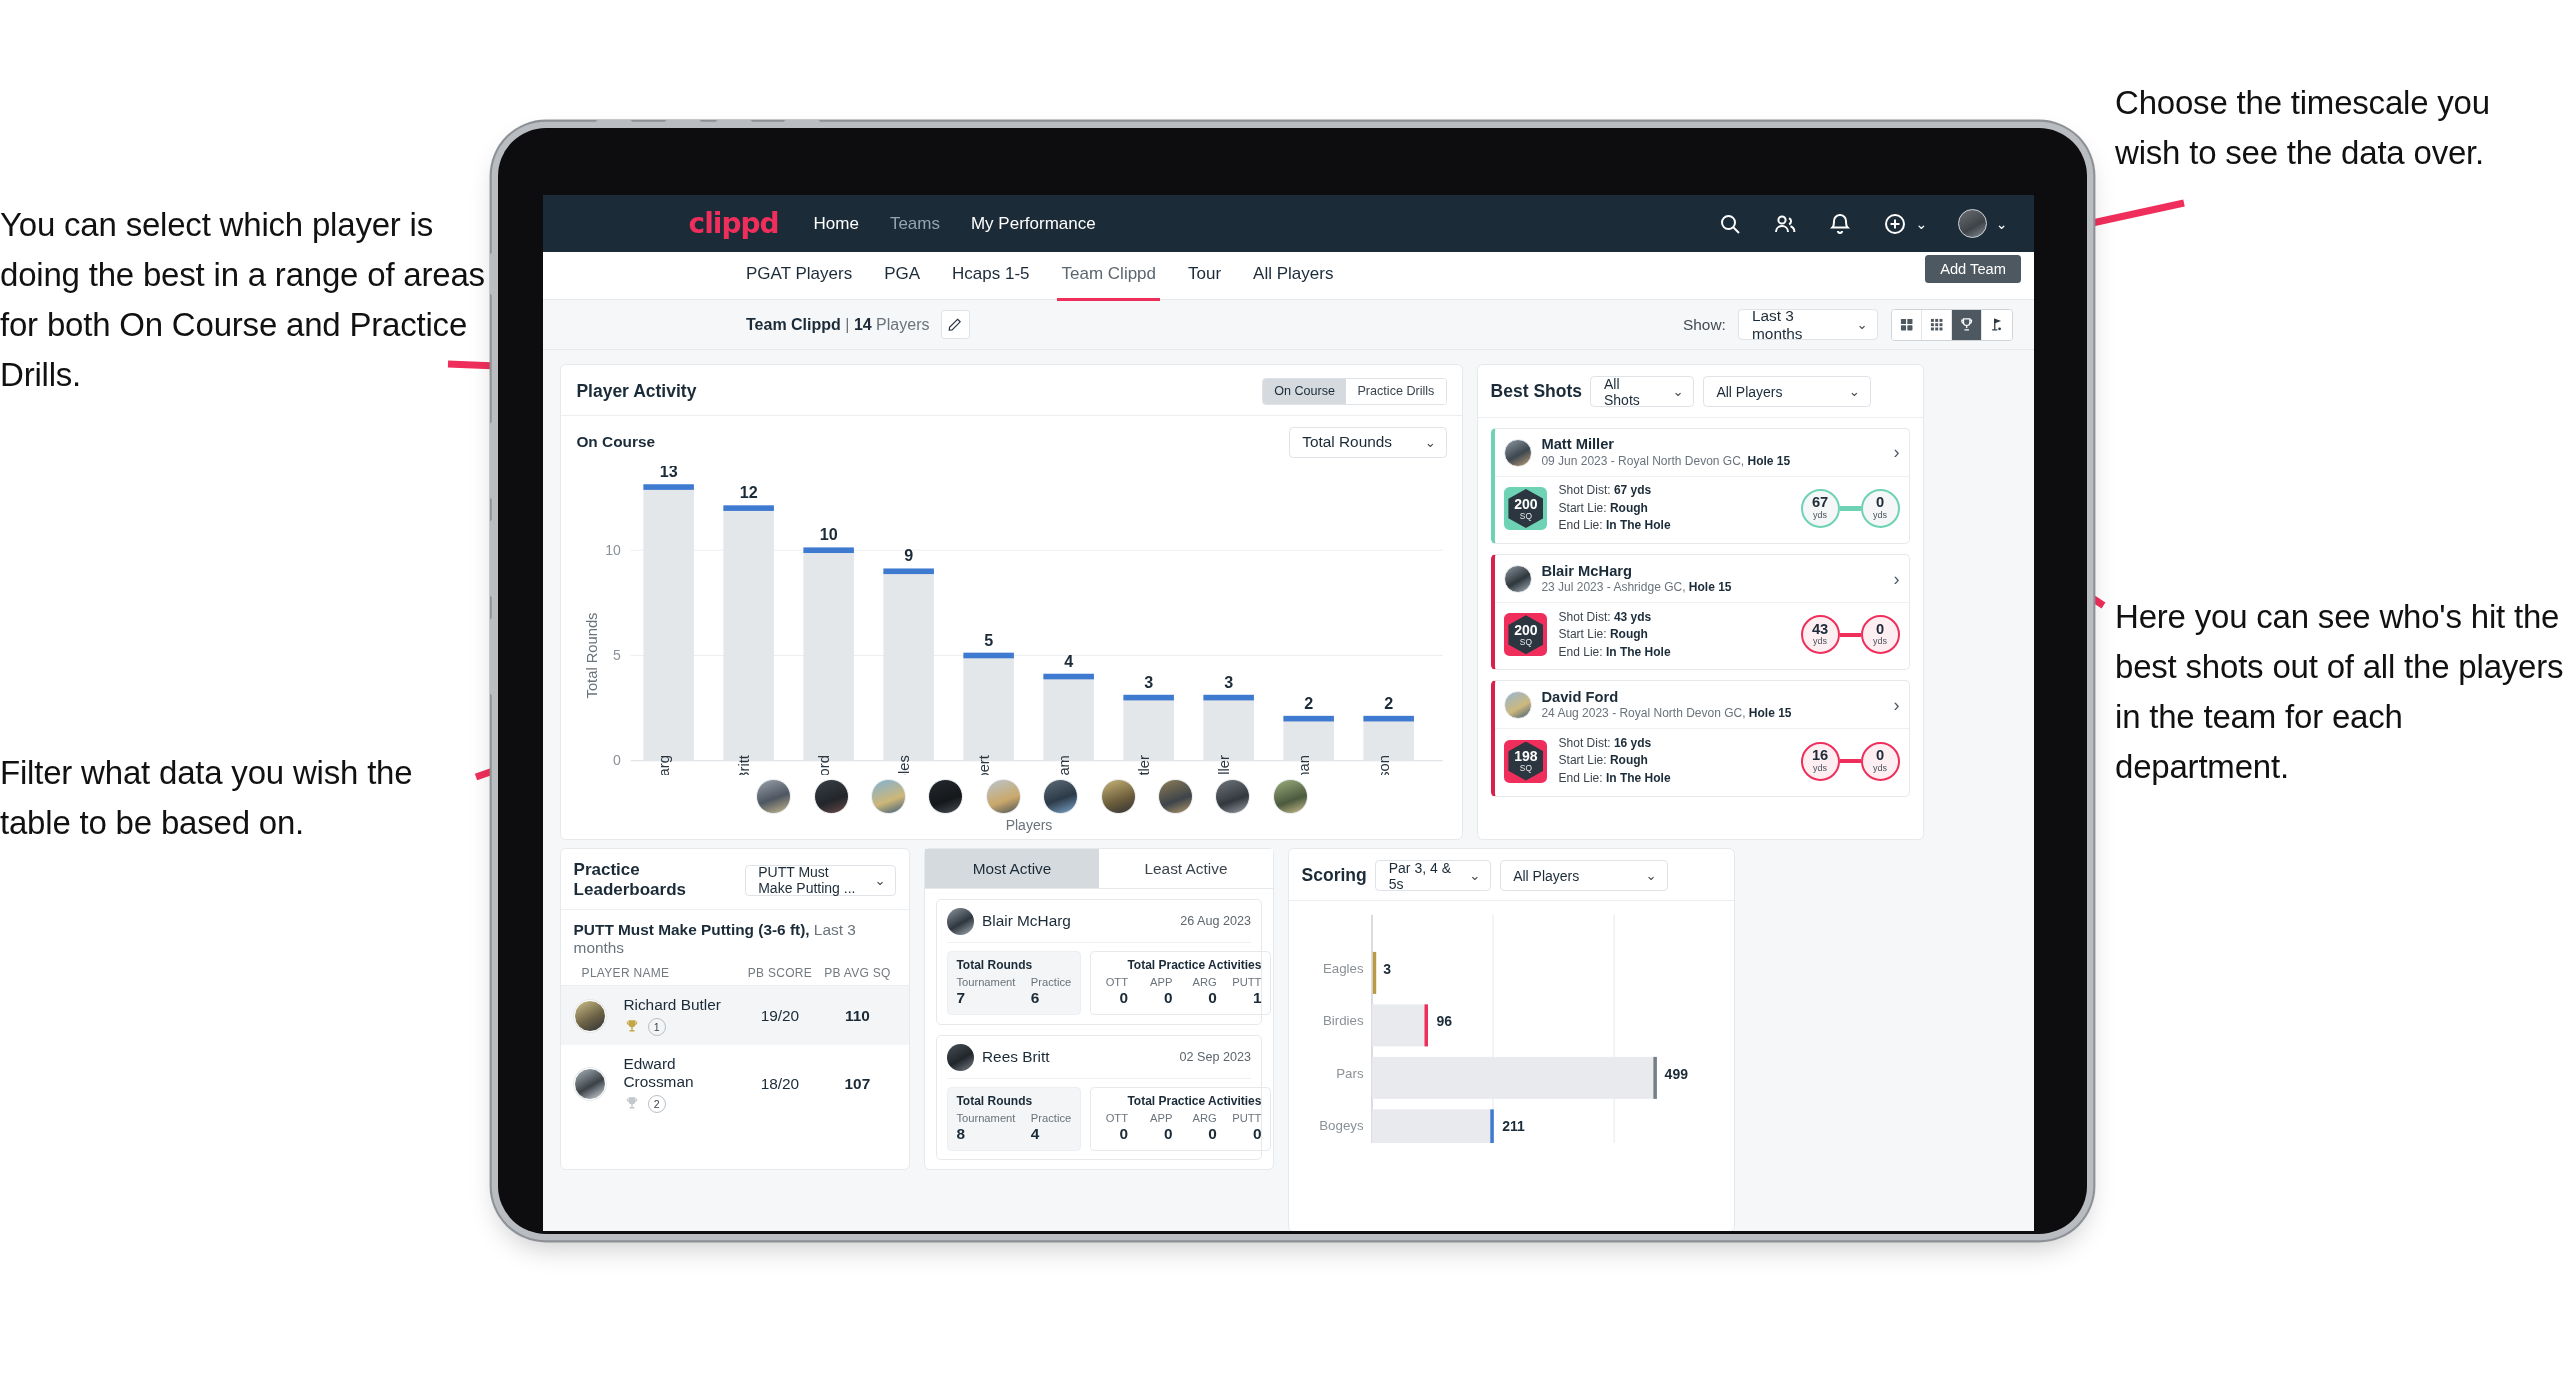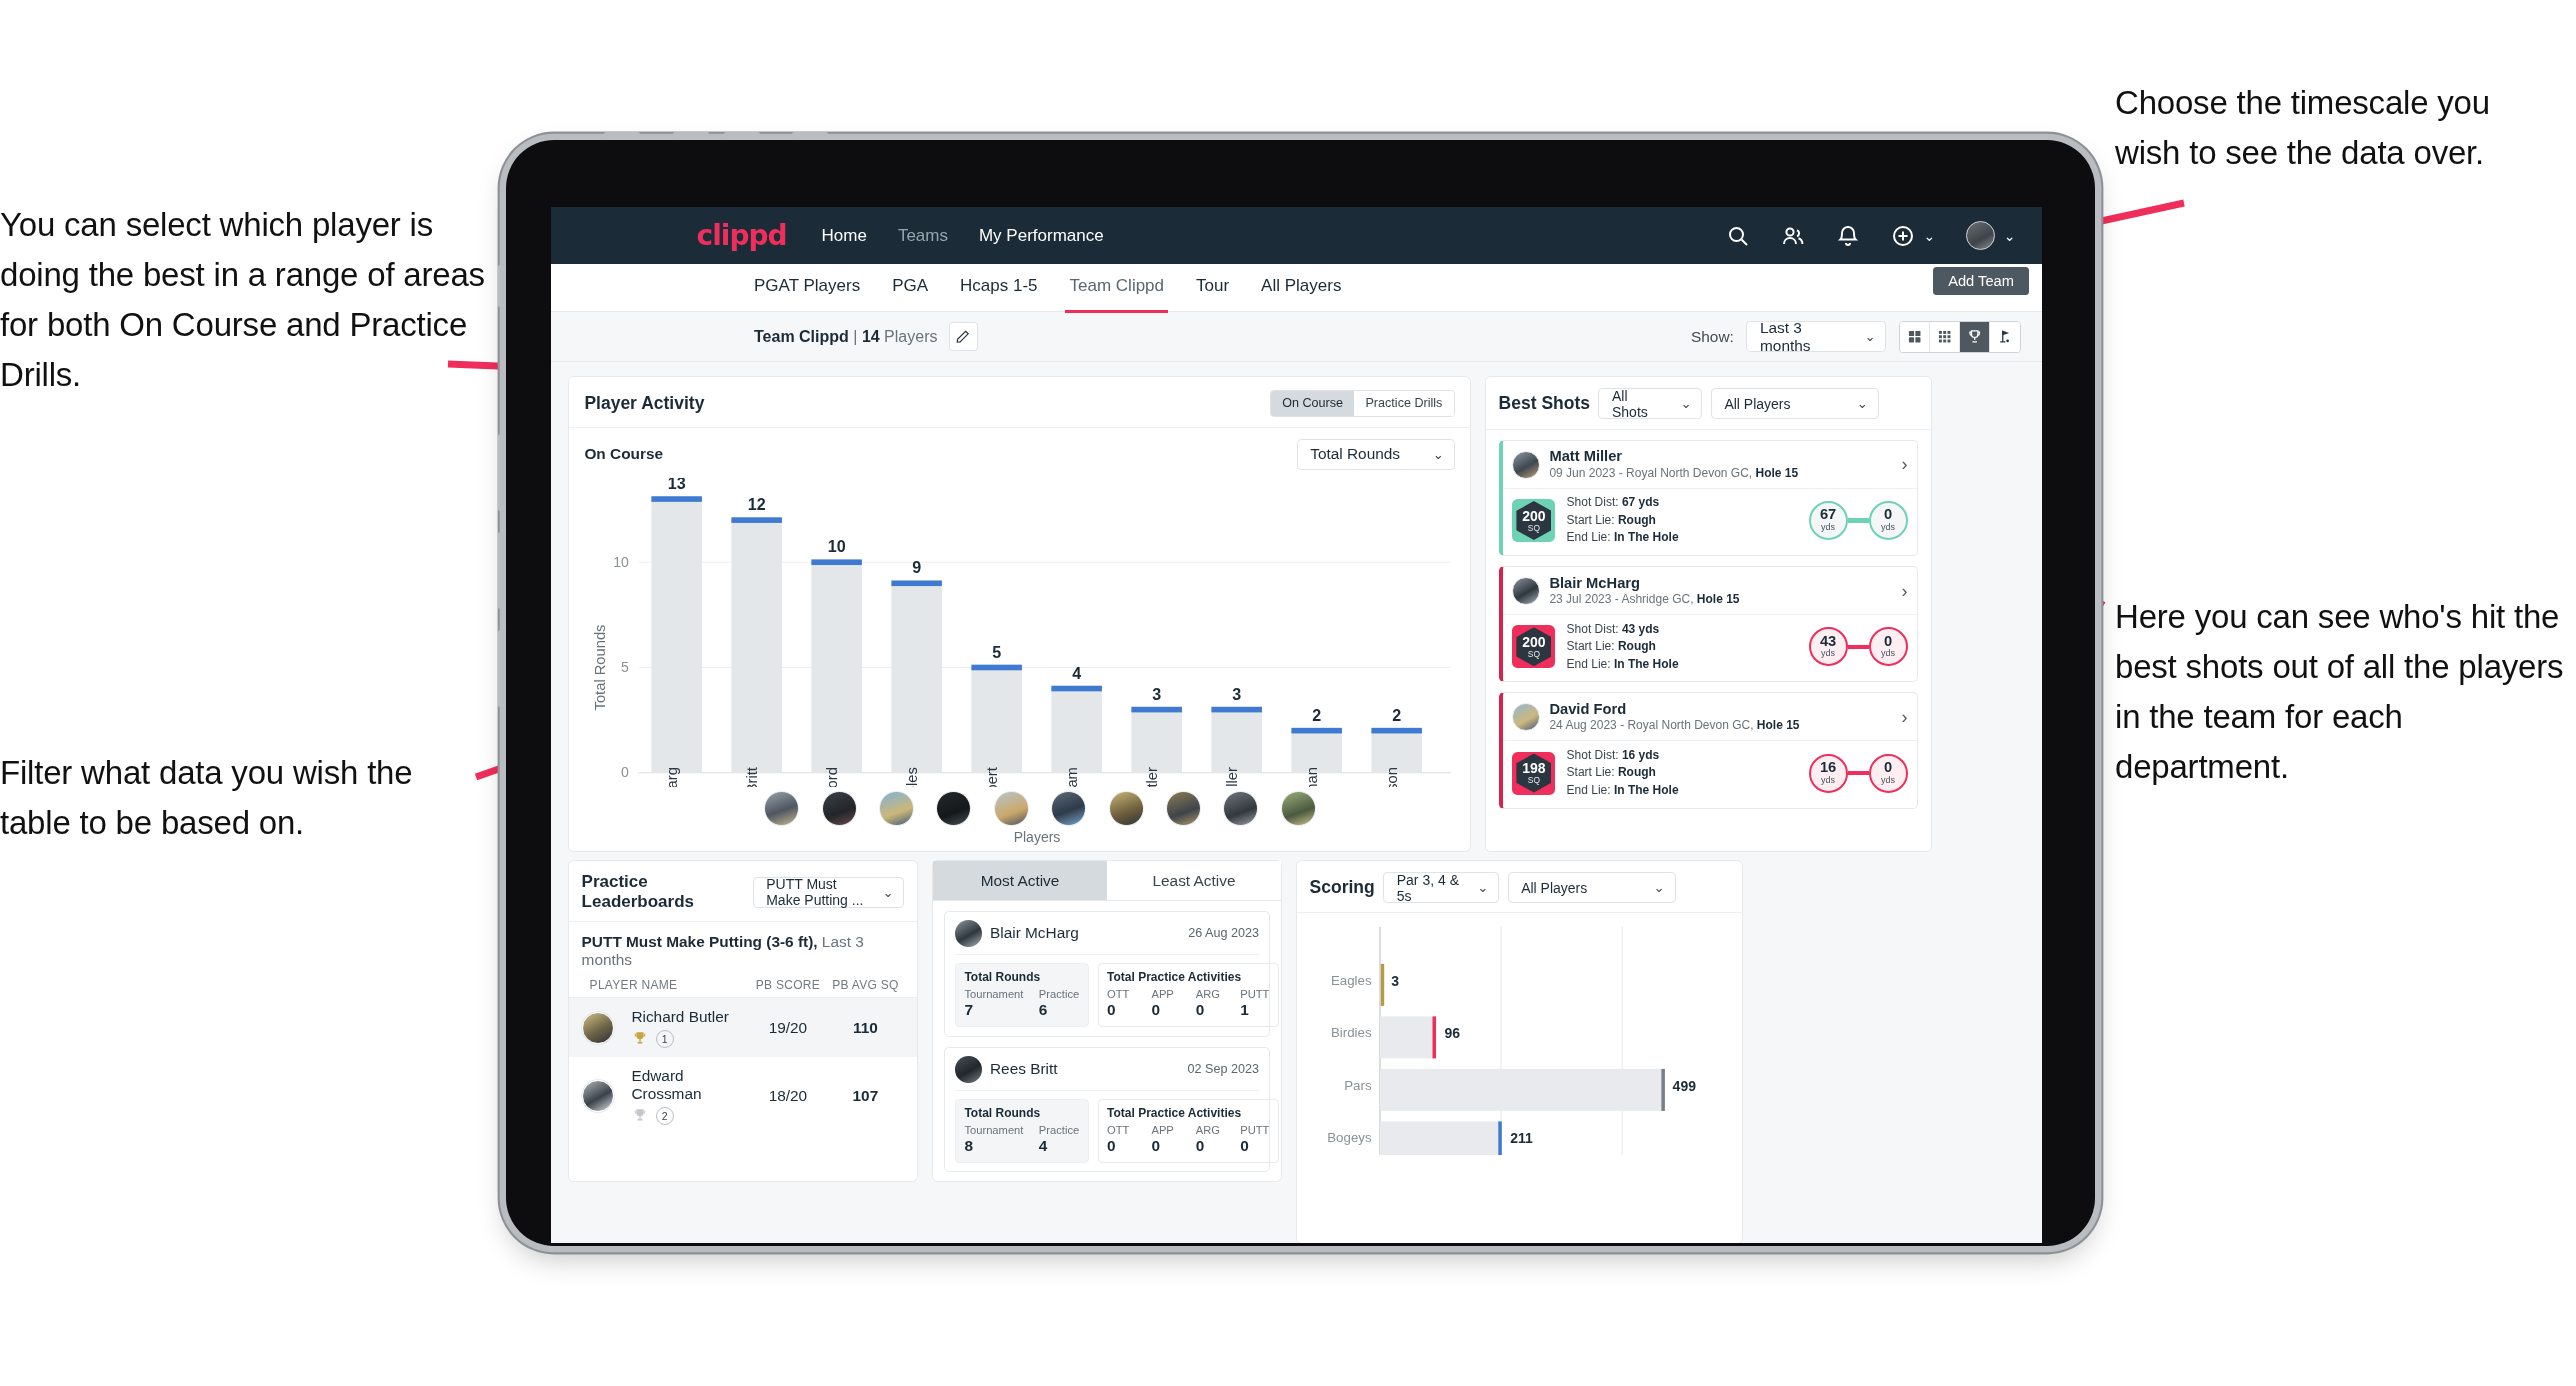--- a/index.html
+++ b/index.html
@@ -10,23 +10,23 @@
   .anno { position:absolute; font-family:"Liberation Sans", sans-serif; font-size:33px; line-height:1.52; color:#111; letter-spacing:-0.2px; }
   .anno-left-top { left:0px; top:200px; width:518px; }
   .anno-left-bottom { left:0px; top:748px; width:490px; }
   .anno-right-top { left:2115px; top:78px; width:448px; }
   .anno-right-mid { left:2115px; top:592px; width:462px; }
   .anno-right-mid2 { left:2115px; top:833px; width:462px; }
 
   .arrow-svg { position:absolute; left:0; top:0; width:2576px; height:1386px; pointer-events:none; }
 
   
-  .tablet { position:absolute; left:498px; top:140px; width:1589px; height:1106px;
+  .tablet { position:absolute; left:498px; top:128px; width:1589px; height:1106px;
             background:#0d0d0f; border-radius:48px;
-            box-shadow:0 0 0 6.3px #b9bcc0, 0 0 0 8.4px #8d9196, 0 12.6px 28px rgba(0,0,0,.22);margin-left:8px; }
+            box-shadow:0 0 0 6.3px #b9bcc0, 0 0 0 8.4px #8d9196, 0 12.6px 28px rgba(0,0,0,.22); }
   .tablet-btn { position:absolute; background:#b9bcc0; border-radius:2.1px; }
   .btn-top1 { left:98px; top:-7.7px; width:36px; height:7.7px; }
   .btn-top2 { left:167px; top:-7.7px; width:36px; height:7.7px; }
   .btn-top3 { left:218px; top:-7.7px; width:36px; height:7.7px; }
   .btn-top4 { left:286px; top:-7.7px; width:36px; height:7.7px; }
   .btn-left1 { left:-7.7px; top:125px; width:7.7px; height:42px; }
   .btn-left2 { left:-7.7px; top:294px; width:7.7px; height:77px; }
   .btn-left3 { left:-7.7px; top:392px; width:7.7px; height:77px; }
   .btn-left4 { left:-7.7px; top:490px; width:7.7px; height:77px; }
 
@@ -143,21 +143,21 @@
   .act-tab.on { background:#d5dade; color:#1b2b38; }
   .act-body { padding:9.8px 11.2px; display:flex; flex-direction:column; gap:9.8px; }
   .actcard { border:0.7px solid #e6e9ec; border-radius:4.9px; padding:8.4px 9.8px; }
   .ac-top { display:flex; align-items:center; gap:8.4px; padding-bottom:7.7px; border-bottom:0.7px solid #eef1f3; }
   .ac-av { width:26.6px; height:26.6px; border-radius:50%; }
   .ac-name { font-size:15.4px; color:#1b2b38; }
   .ac-date { margin-left:auto; font-size:12.6px; color:#5d656c; }
   .ac-cols { display:flex; gap:9px; padding-top:7.7px; }
   .box { border:0.7px solid #e6e9ec; border-radius:4.2px; padding:6.3px 8.4px 7px; }
   .box.grey { background:#f3f5f6; border-color:#eceff1; width:151px; }
-  .box.wide { flex:1; }
+  .box.wide { flex:1;text-align:right; }
   .box-t { font-size:12px; font-weight:700; color:#1b2b38; margin-bottom:3.5px; }
   .kv { display:flex; gap:15.4px; }
   .kv .k { font-size:11.2px; color:#6a737b; }
   .kv .v { font-size:15.4px; font-weight:700; color:#1b2b38; margin-top:1.4px; }
   .kvcol { min-width:29px; }
 
   
   .sco { width:447px; height:384px; }
   .sco-head { display:flex; align-items:center; gap:8.4px; padding:11.2px 12.6px 9px; border-bottom:0.7px solid #eceff1; }
   .sco-title { font-size:17.5px; font-weight:700; color:#1b2b38; }

